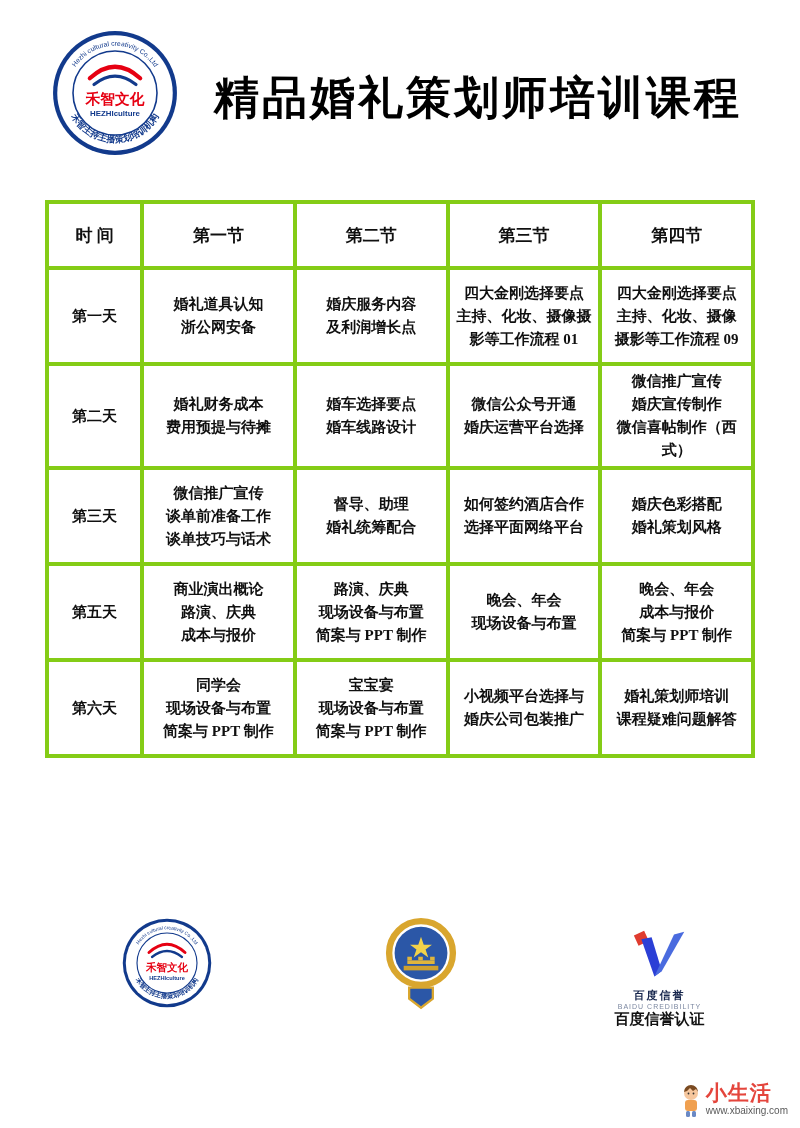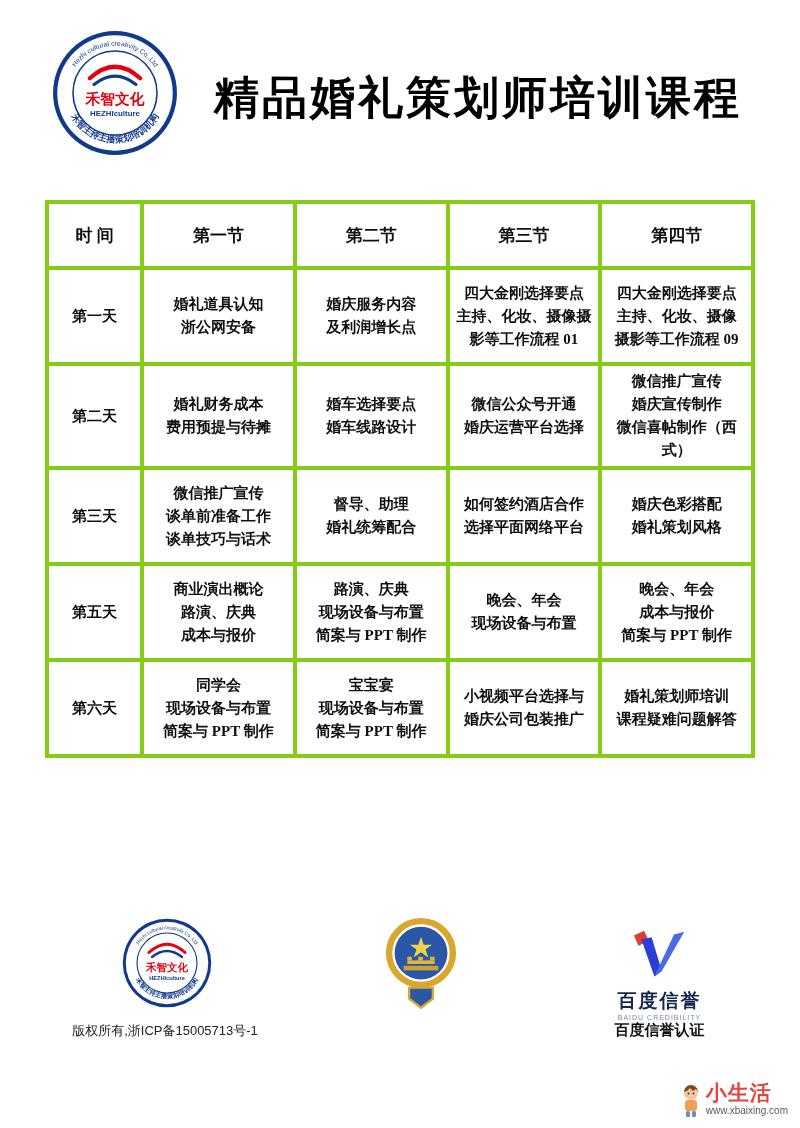--- a/index.html
+++ b/index.html
@@ -46,21 +46,21 @@
   .police-badge { position:absolute; left:380px; top:916px; width:82px; height:96px; }
   .police-text {
     position:absolute; left:270px; top:1026px; width:300px;
     text-align:center; font-size:17px; font-weight:bold; color:#000;
   }
   .baidu-block {
     position:absolute; left:577px; top:928px; width:165px;
     display:flex; flex-direction:column; align-items:center;
   }
   .baidu-logo { width:58px; height:56px; }
-  .baidu-cn { margin-top:4px; font-size:19px; font-weight:bold; color:#16254c;
+  .baidu-cn { margin-top:4px; font-size:11px; font-weight:bold; color:#16254c;
               font-family:"Liberation Sans","DejaVu Sans",sans-serif; letter-spacing:2px;}
   .baidu-en { font-size:7px; color:#7b87a0; letter-spacing:1px;
               font-family:"Liberation Sans","DejaVu Sans",sans-serif; }
   .baidu-cert { margin-top:0; font-size:15px; font-weight:bold; color:#111; }
 
   
   .watermark {
     position:absolute; right:12px; top:1082px;
     display:flex; align-items:flex-start; gap:3px;
   }
@@ -223,21 +223,20 @@
             <div class="cell-line">婚礼策划师培训</div>
             <div class="cell-line">课程疑难问题解答</div>
           </td>
         </tr>
       </tbody>
   </table>
 
   <svg class="footer-logo" viewBox="0 0 120 120">
     <use href="#hezhi-logo"></use>
   </svg>
-  <div class="copyright-text">版权所有,浙ICP备15005713号-1</div>
 
   <svg class="police-badge" viewBox="0 0 90 104">
     <circle cx="45" cy="40" r="35" fill="none" stroke="#d9a62e" stroke-width="7"></circle>
     <circle cx="45" cy="40" r="29" fill="#2b57a7"></circle>
     <polygon points="45,22 48,31 57,31 50,36 53,45 45,39 37,45 40,36 33,31 42,31" fill="#f2d24a"></polygon>
     <rect x="30" y="48" width="30" height="4" fill="#e0b53c"></rect>
     <rect x="30" y="44" width="5" height="4" fill="#e0b53c"></rect>
     <rect x="42" y="44" width="5" height="4" fill="#e0b53c"></rect>
     <rect x="55" y="44" width="5" height="4" fill="#e0b53c"></rect>
     <rect x="26" y="54" width="38" height="5" fill="#cfa12f"></rect>

